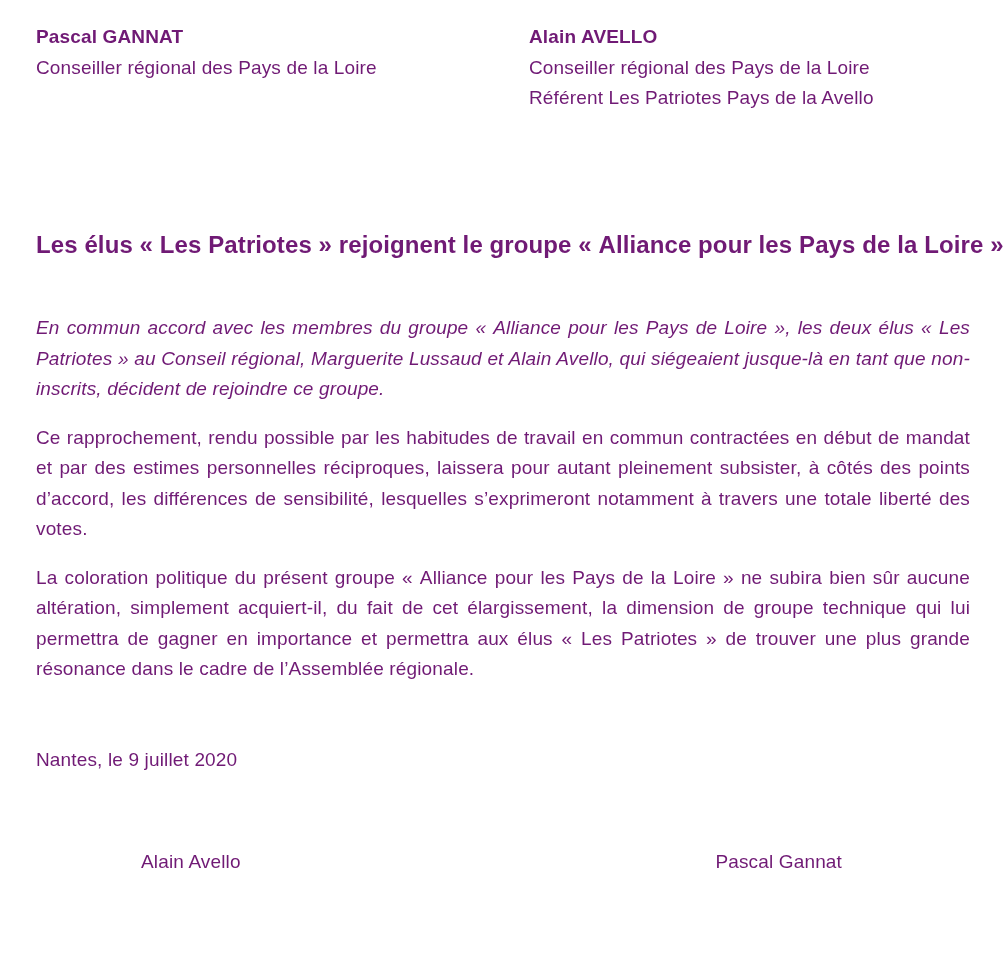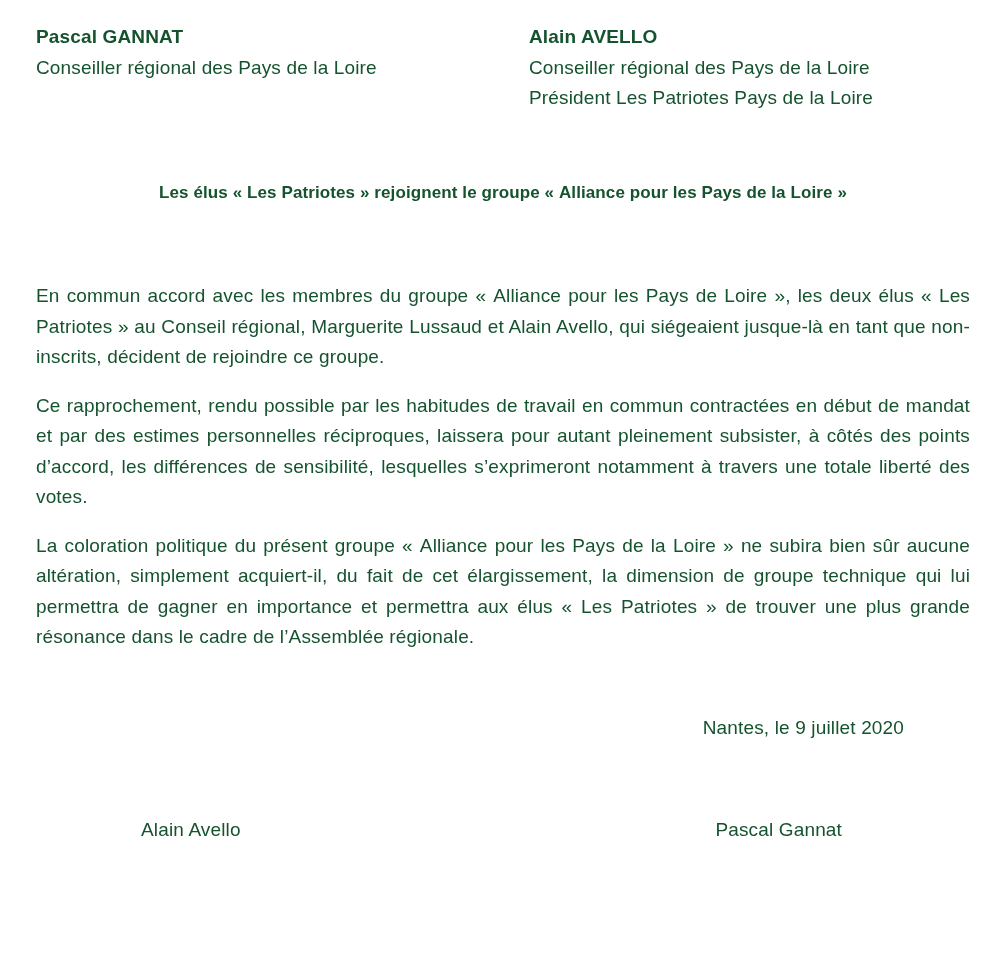--- a/index.html
+++ b/index.html
@@ -2,49 +2,49 @@
 <html><head>
 <meta charset="utf-8">
 <style>
   html, body { margin: 0; padding: 0; background: #ffffff; }
   .page {
     position: relative;
     width: 1004px;
     height: 975px;
     box-sizing: border-box;
     background: #ffffff;
-    color: #14532d;
+    color: #701a75;
     font-family: "Liberation Sans", sans-serif;
     font-size: 19px;
     line-height: 30.5px;
     letter-spacing: 0.15px;
     padding: 22px 34px 0 36px;
     overflow: hidden;
   }
   .header { display: flex; }
   .header-col-left { width: 360px; }
   .header-col-right { margin-left: 133px; width: 441px; }
   .sig-name { font-weight: bold; }
   .title {
-    margin: 64px 0 0 0;
-    font-size: 17px;
+    margin: 116px 0 0 0;
+    font-size: 24px;
     font-weight: bold;
     text-align: center;
     white-space: nowrap;
     line-height: 30.5px;
     letter-spacing: 0.1px;
   }
   .body-para {
     text-align: justify;
     margin: 0 0 18px 0;
   }
-  .body-para.first { margin-top: 73px; }
+  .body-para.first { margin-top: 53px; font-style: italic; }
   .dateline {
     margin-top: 60px;
-    text-align: right;
+    text-align: left;
     padding-right: 66px;
   }
   .signatures {
     margin-top: 72px;
     display: flex;
     justify-content: space-between;
     padding-left: 105px;
     padding-right: 128px;
   }
 </style>
@@ -54,21 +54,21 @@
 <div class="page">
 
   <div class="header">
     <div class="header-col-left">
       <div class="sig-name">Pascal GANNAT</div>
       <div class="sig-line">Conseiller régional des Pays de la Loire</div>
     </div>
     <div class="header-col-right">
       <div class="sig-name">Alain AVELLO</div>
       <div class="sig-line">Conseiller régional des Pays de la Loire</div>
-      <div class="sig-line">Président Les Patriotes Pays de la Loire</div>
+      <div class="sig-line">Référent Les Patriotes Pays de la Avello</div>
     </div>
   </div>
 
   <h1 class="title">Les élus «&nbsp;Les Patriotes&nbsp;» rejoignent le groupe «&nbsp;Alliance pour les Pays de la Loire&nbsp;»</h1>
 
   <p class="body-para first">En commun accord avec les membres du groupe «&nbsp;Alliance pour les Pays de Loire&nbsp;», les deux élus «&nbsp;Les Patriotes&nbsp;» au Conseil régional, Marguerite Lussaud et Alain Avello, qui siégeaient jusque-là en tant que non-inscrits, décident de rejoindre ce groupe.</p>
   <p class="body-para">Ce rapprochement, rendu possible par les habitudes de travail en commun contractées en début de mandat et par des estimes personnelles réciproques, laissera pour autant pleinement subsister, à côtés des points d’accord, les différences de sensibilité, lesquelles s’exprimeront notamment à travers une totale liberté des votes.</p>
   <p class="body-para">La coloration politique du présent groupe «&nbsp;Alliance pour les Pays de la Loire&nbsp;» ne subira bien sûr aucune altération, simplement acquiert-il, du fait de cet élargissement, la dimension de groupe technique qui lui permettra de gagner en importance et permettra aux élus «&nbsp;Les Patriotes&nbsp;» de trouver une plus grande résonance dans le cadre de l’Assemblée régionale.</p>
 
   <div class="dateline">Nantes, le 9 juillet 2020</div>

